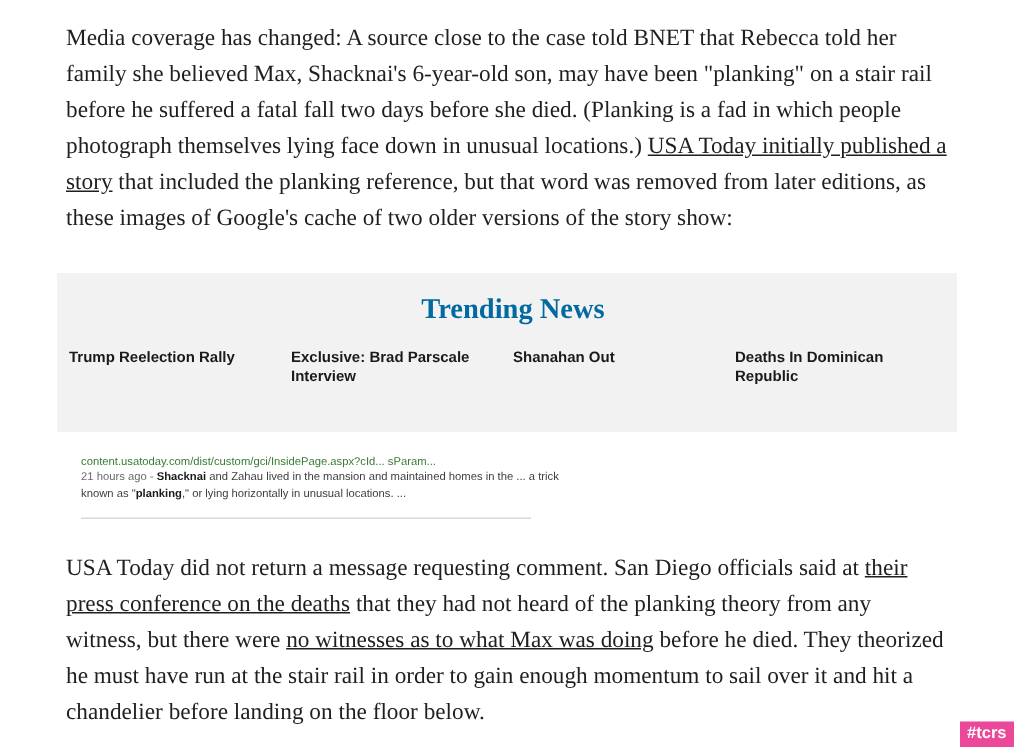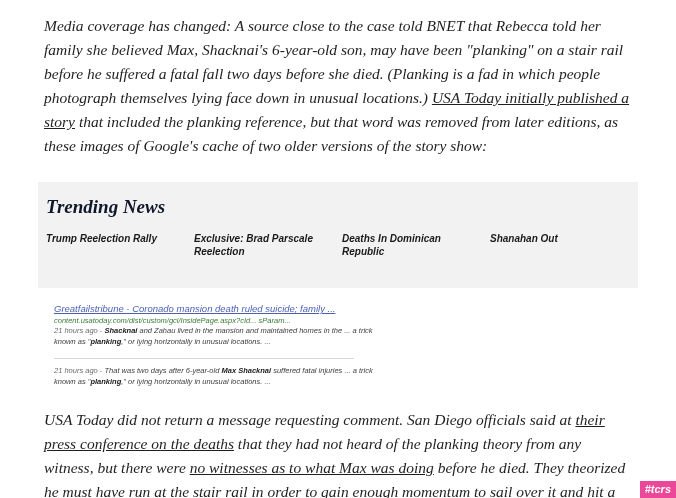--- a/index.html
+++ b/index.html
@@ -12,21 +12,20 @@
     background: #ffffff;
     font-family: "Liberation Serif", serif;
     color: #1a1a1a;
     position: relative;
     overflow: hidden;
   }
   .page {
     position: relative;
     width: 676px;
     height: 498px;
-    font-style: italic;
   }
   .para {
     font-family: "Liberation Serif", serif;
     font-size: 15.5px;
     line-height: 24px;
     color: #1f1f1f;
     padding: 0 44px 0 44px;
     text-align: left;
   }
   .para-top {
@@ -41,23 +40,24 @@
     margin: 24px 38px 0 38px;
     background: #f2f2f2;
     padding: 14px 0 20px 0;
     height: 72px;
     box-sizing: content-box;
   }
   .trending-title {
     font-family: "Liberation Serif", serif;
     font-weight: bold;
     font-size: 19px;
-    color: #0f172a;
+    color: #0369a1;
     padding-left: 8px;
     margin-bottom: 14px;
+    text-align: center;
   }
   .trend-row {
     display: flex;
     padding-left: 8px;
   }
   .trend-item {
     font-family: "Liberation Sans", sans-serif;
     font-weight: bold;
     font-size: 10px;
     line-height: 13px;
@@ -130,38 +130,36 @@
 <div class="page">
 
   <div class="para para-top">
     <span>Media coverage has changed: A source close to the case told BNET that Rebecca told her family she believed Max, Shacknai's 6-year-old son, may have been "planking" on a stair rail before he suffered a fatal fall two days before she died. (Planking is a fad in which people photograph themselves lying face down in unusual locations.) </span><a class="inline-link" href="#">USA Today initially published a story</a><span> that included the planking reference, but that word was removed from later editions, as these images of Google's cache of two older versions of the story show:</span>
   </div>
 
   <div class="trending">
     <div class="trending-title">Trending News</div>
     <div class="trend-row">
       <div class="trend-item">Trump Reelection Rally</div>
-      <div class="trend-item">Exclusive: Brad Parscale Reelection</div>
+      <div class="trend-item">Exclusive: Brad Parscale Interview</div>
+      <div class="trend-item">Shanahan Out</div>
       <div class="trend-item">Deaths In Dominican Republic</div>
-      <div class="trend-item">Shanahan Out</div>
     </div>
   </div>
 
   <div class="results">
 
     <div class="result">
-      <a class="result-title" href="#">Greatfailstribune - Coronado mansion death ruled suicide; family ...</a>
       <span class="result-url">content.usatoday.com/dist/custom/gci/InsidePage.aspx?cId... sParam...</span>
       <span class="result-snippet"><span class="snip-date">21 hours ago -</span><span> </span><b>Shacknai</b><span> and Zahau lived in the mansion and maintained homes in the ... a trick known as "</span><b>planking</b><span>," or lying horizontally in unusual locations. ...</span></span>
     </div>
 
     <hr class="divider">
 
     <div class="result">
-      <span class="result-snippet"><span class="snip-date">21 hours ago -</span><span> That was two days after 6-year-old </span><b>Max Shacknai</b><span> suffered fatal injuries ... a trick known as "</span><b>planking</b><span>," or lying horizontally in unusual locations. ...</span></span>
     </div>
 
   </div>
 
   <div class="para bottom-para">
     <span>USA Today did not return a message requesting comment. San Diego officials said at </span><a class="inline-link" href="#">their press conference on the deaths</a><span> that they had not heard of the planking theory from any witness, but there were </span><a class="inline-link" href="#">no witnesses as to what Max was doing</a><span> before he died. They theorized he must have run at the stair rail in order to gain enough momentum to sail over it and hit a chandelier before landing on the floor below.</span>
   </div>
 
   <div class="watermark">#tcrs</div>
 

